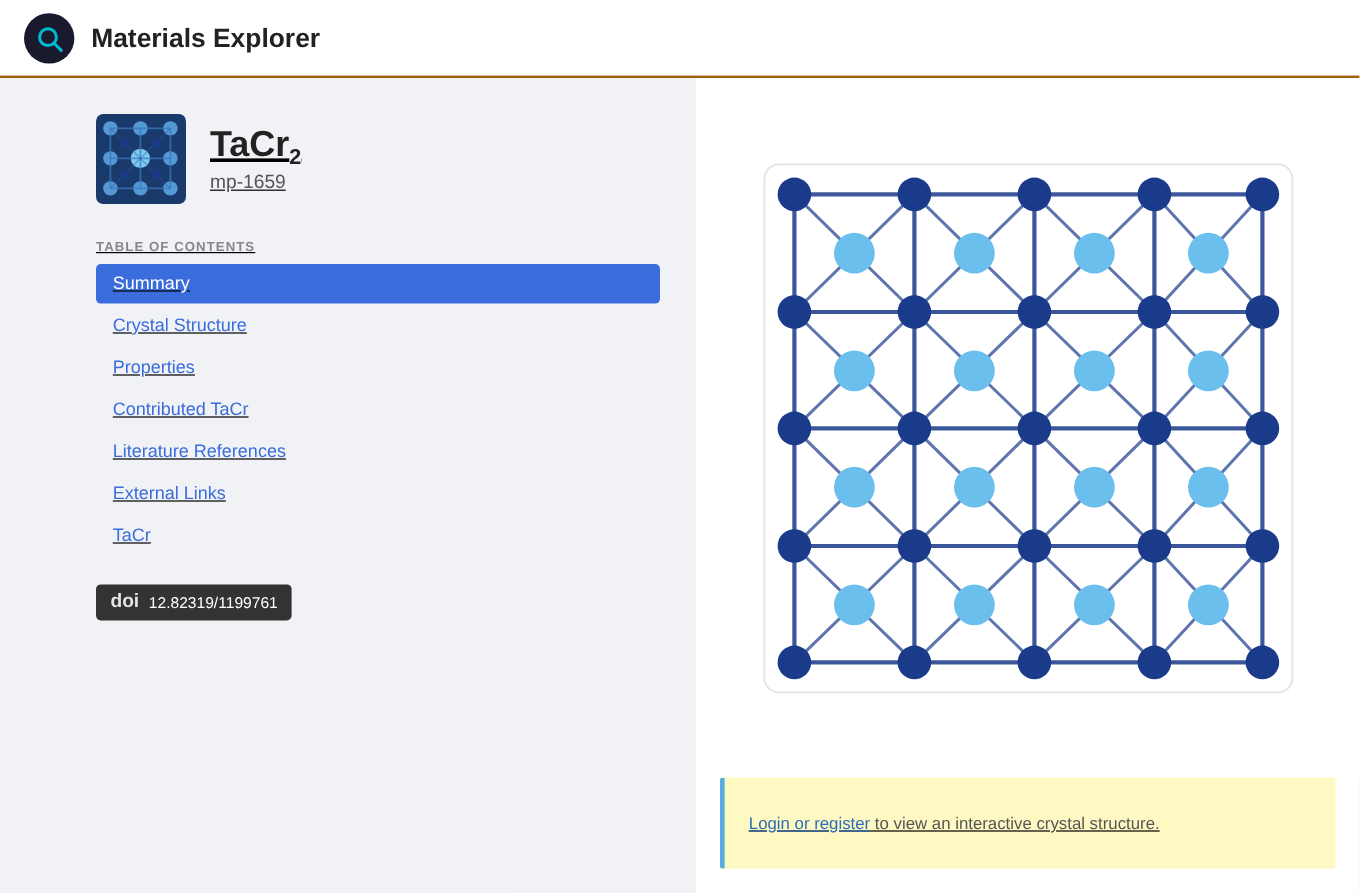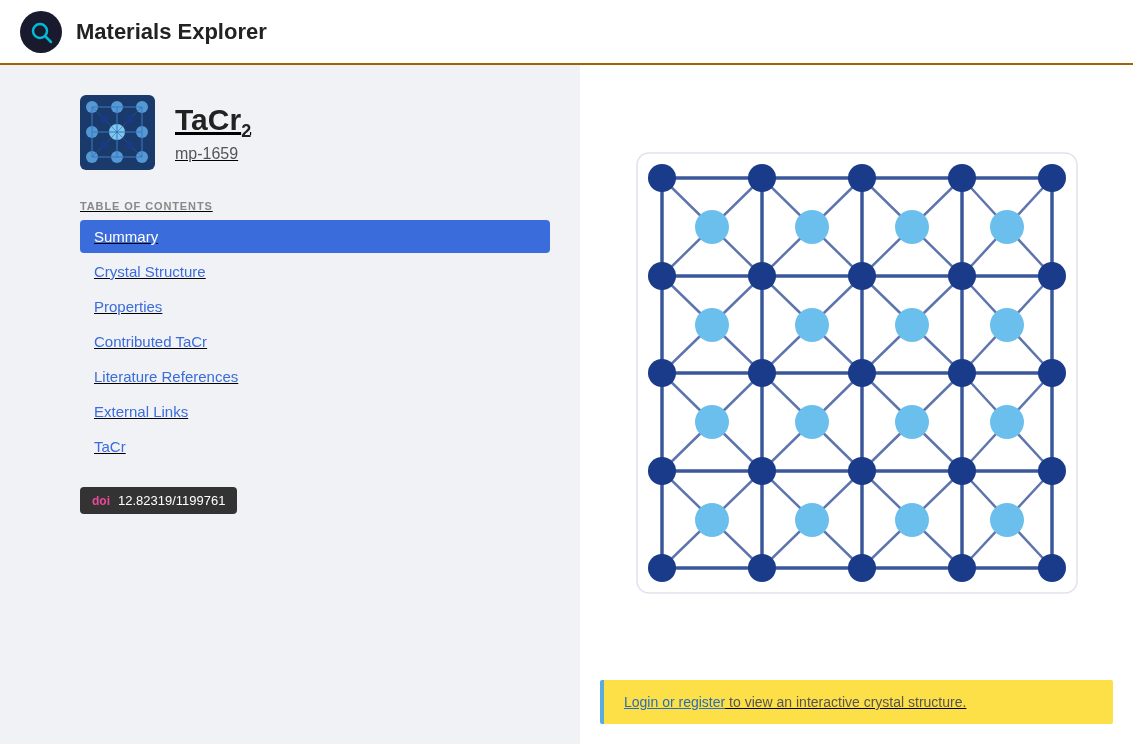--- a/index.html
+++ b/index.html
@@ -115,22 +115,22 @@
       color: #fff;
       border-radius: 4px;
       font-size: 13px;
       padding: 6px 12px;
       margin-top: 22px;
       cursor: pointer;
     }
     .doi-label {
       font-weight: 700;
       margin-right: 8px;
-      font-size: 12px;
-      color: #ec4899;
+      font-size: 16px;
+      color: #e5e5e5;
     }
     .doi-value {
       font-size: 13px;
     }
 
     
     .right-panel {
       flex: 1;
       background: #fff;
       display: flex;
@@ -152,23 +152,23 @@
     }
 
     
     .crystal-svg {
       width: 100%;
       height: 100%;
     }
 
     
     .crystal-notice {
-      background: #fde047;
+      background: #fef9c3;
       border-left: 4px solid #5aacde;
-      padding: 14px 20px;
+      padding: 30px 20px;
       font-size: 14px;
       color: #555;
       margin: 0 20px 20px 20px;
       border-radius: 2px;
     }
     .crystal-notice a {
       color: #2a6db5;
       text-decoration: underline;
       cursor: pointer;
     }

